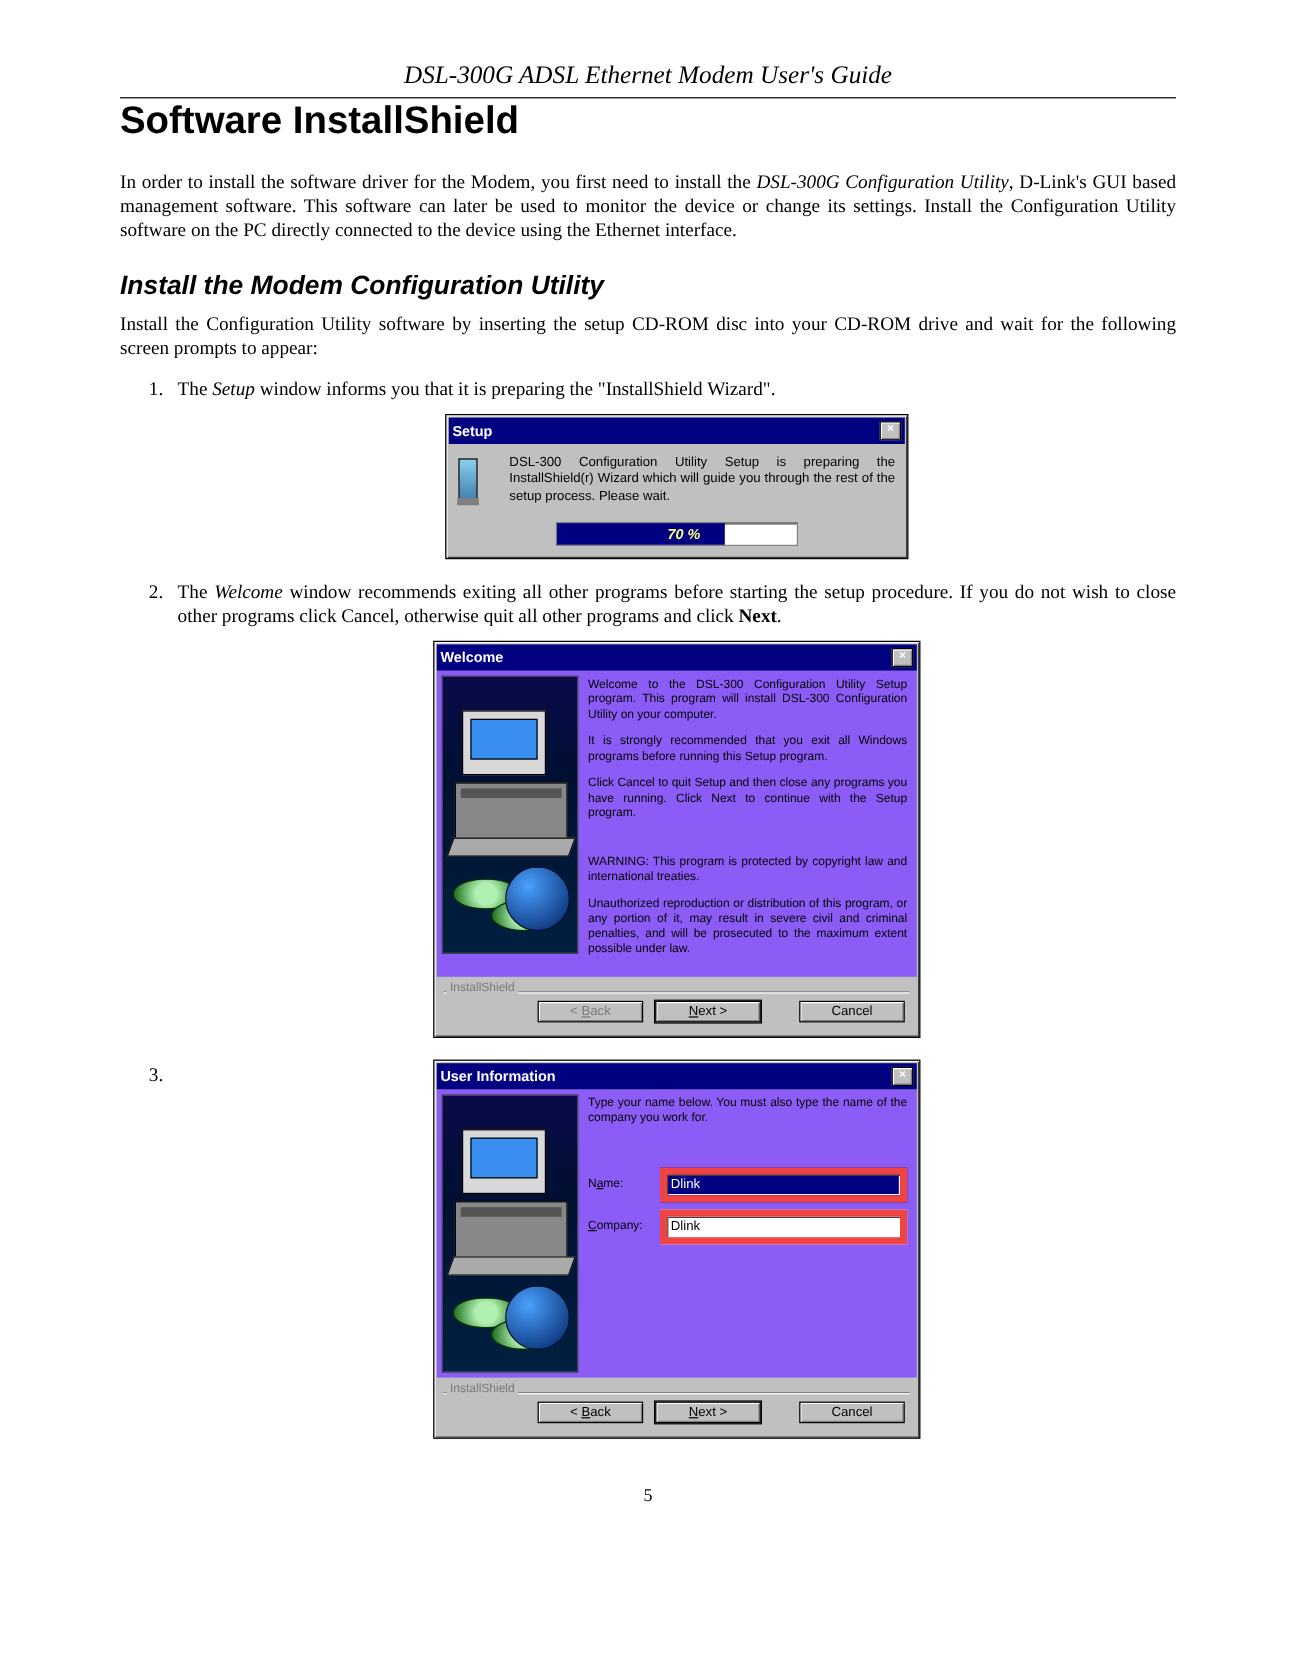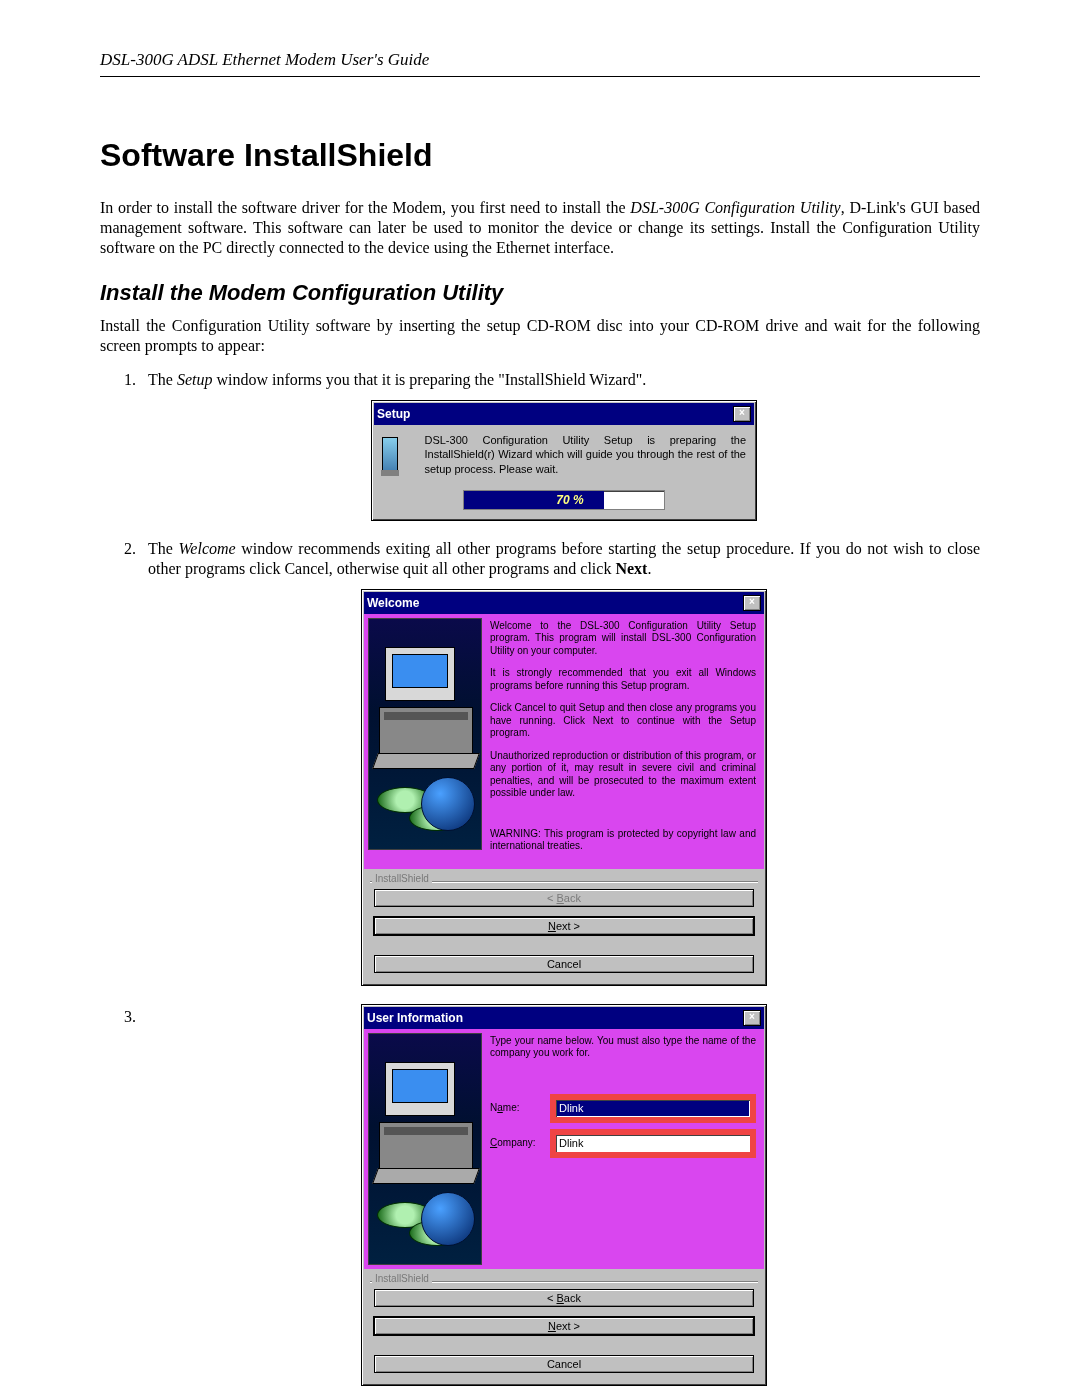--- a/index.html
+++ b/index.html
@@ -9,25 +9,25 @@
     font-family: "Times New Roman", Times, serif;
     color: #000;
   }
   .page {
     width: 880px;
     margin: 0 auto;
     padding: 50px 100px 40px 100px;
     box-sizing: content-box;
   }
   .running-header {
+    text-align: center;
     font-style: italic;
-    font-size: 17px;
+    font-size: 21px;
     border-bottom: 1.5px solid #000;
     padding-bottom: 6px;
-    margin-bottom: 60px;
   }
   h1.title {
     font-family: Arial, Helvetica, sans-serif;
     font-size: 32px;
     font-weight: bold;
     margin: 0 0 24px 0;
   }
   p.body {
     font-size: 16px;
     text-align: justify;
@@ -155,21 +155,21 @@
     margin: 0 auto;
     background: #c0c0c0;
     border: 1px solid #000;
     box-shadow: inset 1px 1px 0 #fff, inset -1px -1px 0 #404040;
     padding: 2px;
     font-family: "MS Sans Serif", Tahoma, Arial, sans-serif;
   }
   .dlg-content {
     display: flex;
     gap: 6px;
-    background: #d946ef;
+    background: #8b5cf6;
     padding: 4px;
   }
   .side-img {
     width: 112px;
     height: 230px;
     background: linear-gradient(#0a0a4a 0%, #001030 40%, #002040 100%);
     border: 1px solid #404040;
     position: relative;
     overflow: hidden;
   }
@@ -247,21 +247,20 @@
     font-size:10px; color:#787878;
     background:#c0c0c0; padding:0 3px;
   }
 
   .btn-row {
     display:flex;
     justify-content:flex-end;
     gap:10px;
     padding: 6px 10px 10px 10px;
     background:#c0c0c0;
-    flex-direction:column;
   }
   .winbtn {
     min-width:70px;
     font-size:11px;
     text-align:center;
     padding:2px 8px;
     background:#c0c0c0;
     border:1px solid #000;
     box-shadow: inset 1px 1px 0 #fff, inset -1px -1px 0 #808080;
     color:#000;
@@ -362,22 +361,22 @@
               <div class="si-tower"></div>
               <div class="si-kb"></div>
               <div class="si-disc1"></div>
               <div class="si-disc2"></div>
               <div class="si-globe"></div>
             </div>
             <div class="right-pane">
               <p>Welcome to the DSL-300 Configuration Utility Setup program. This program will install DSL-300 Configuration Utility on your computer.</p>
               <p>It is strongly recommended that you exit all Windows programs before running this Setup program.</p>
               <p>Click Cancel to quit Setup and then close any programs you have running. Click Next to continue with the Setup program.</p>
+              <p style="margin-top:28px">WARNING: This program is protected by copyright law and international treaties.</p>
               <p>Unauthorized reproduction or distribution of this program, or any portion of it, may result in severe civil and criminal penalties, and will be prosecuted to the maximum extent possible under law.</p>
-              <p style="margin-top:28px">WARNING: This program is protected by copyright law and international treaties.</p>
             </div>
           </div>
           <div class="group-line">
             <span class="group-label">InstallShield</span>
           </div>
           <div class="btn-row">
             <div class="winbtn disabled">&lt; <u class="acc">B</u>ack</div>
             <div class="winbtn default"><u class="acc">N</u>ext &gt;</div>
             <div class="btn-gap"></div>
             <div class="winbtn">Cancel</div>

